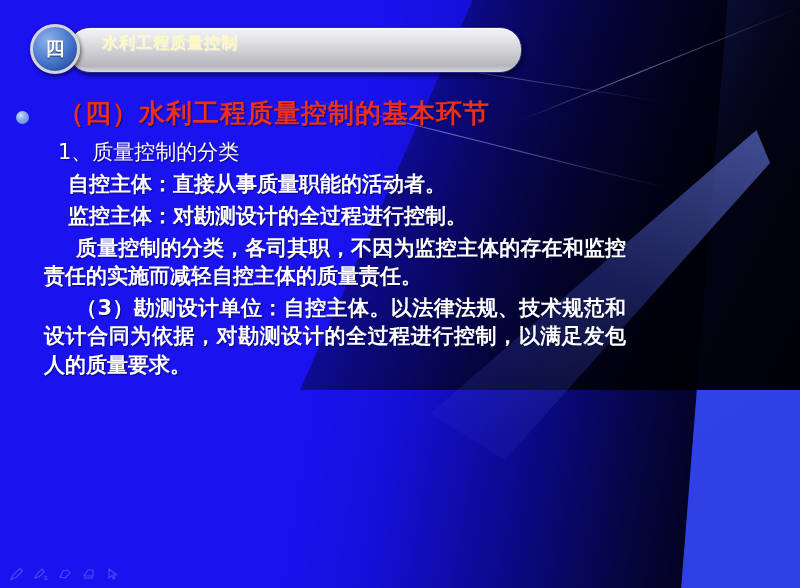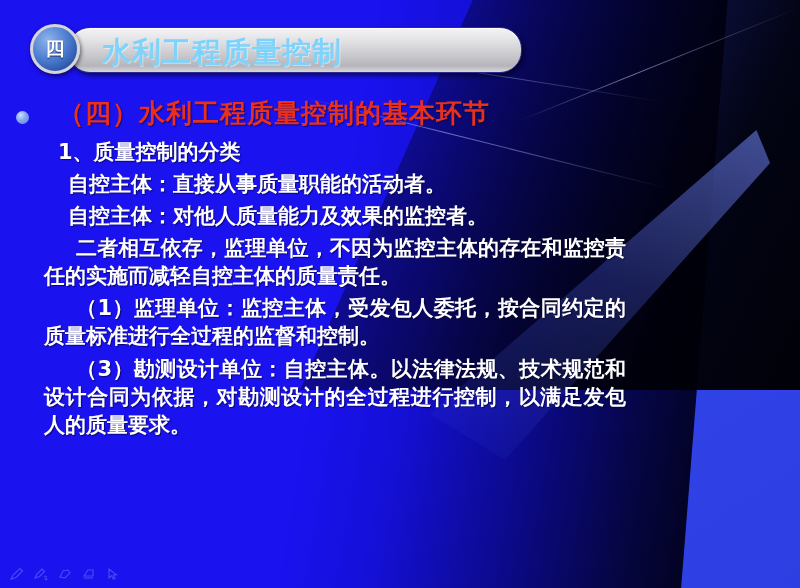--- a/index.html
+++ b/index.html
@@ -100,24 +100,24 @@
     height: 44px;
     border-radius: 22px;
     background: linear-gradient(180deg, #f4f4f6 0%, #e3e3e6 28%, #c9c9cd 62%, #b4b4ba 86%, #d8d8dc 100%);
     border: 1px solid #2a2a8c;
     box-shadow: 2px 3px 4px rgba(0,0,8,0.55), inset 0 1px 0 #ffffff;
   }
   .header-title {
     position: absolute;
     left: 72px;
     top: 9px;
-    font-size: 29px;
+    font-size: 16px;
     font-weight: bold;
     letter-spacing: 1px;
-    color: #7dd3fc;
+    color: #fef9c3;
     text-shadow: 1px 1px 0 rgba(255,255,255,0.45);
     white-space: nowrap;
   }
   .header-badge {
     position: absolute;
     left: 0;
     top: 0;
     width: 50px;
     height: 50px;
     border-radius: 50%;
@@ -161,21 +161,21 @@
     font-weight: bold;
     color: #e8301c;
     letter-spacing: 1px;
     text-shadow: 1px 1px 1px rgba(0,0,40,0.55);
     white-space: nowrap;
   }
   .lvl1 {
     margin: 7px 0 4px 0;
     padding-left: 58px;
     font-size: 21px;
-    font-weight: bold;
+    font-weight: normal;
     color: #ffffff;
     text-shadow: 1px 1px 1px rgba(0,0,40,0.6);
     white-space: nowrap;
   }
   .lvl2 {
     margin: 4px 0;
     padding-left: 68px;
     font-size: 21px;
     font-weight: bold;
     color: #ffffff;
@@ -235,23 +235,22 @@
       <div class="header-badge-label">四</div>
     </div>
   </div>
 
   <div class="body">
     <div class="bullet-dot"></div>
     <div class="section-title">（四）水利工程质量控制的基本环节</div>
     <div id="blocks">
         <div class="lvl1">1、质量控制的分类</div>
         <div class="lvl2">自控主体：直接从事质量职能的活动者。</div>
-        <div class="lvl2">自控主体：对他人质量能力及效果的监控者。</div>
-        <div class="para">二者相互依存，监理单位，不因为监控主体的存在和监控责任的实施而减轻自控主体的质量责任。</div>
-        <div class="para">（1）监理单位：监控主体，受发包人委托，按合同约定的质量标准进行全过程的监督和控制。</div>
+        <div class="lvl2">监控主体：对勘测设计的全过程进行控制。</div>
+        <div class="para">质量控制的分类，各司其职，不因为监控主体的存在和监控责任的实施而减轻自控主体的质量责任。</div>
         <div class="para">（3）勘测设计单位：自控主体。以法律法规、技术规范和设计合同为依据，对勘测设计的全过程进行控制，以满足发包人的质量要求。</div>
       </div>
   </div>
 
   <div class="ink-toolbar">
     <div class="ink-btn">
       <svg width="16" height="14" viewBox="0 0 16 14">
         <path d="M2 12 L4 8 L11 1.5 L13.5 4 L7 10.5 Z" fill="none" stroke="#bcd0ff" stroke-width="1.1"></path>
       </svg>
     </div>

